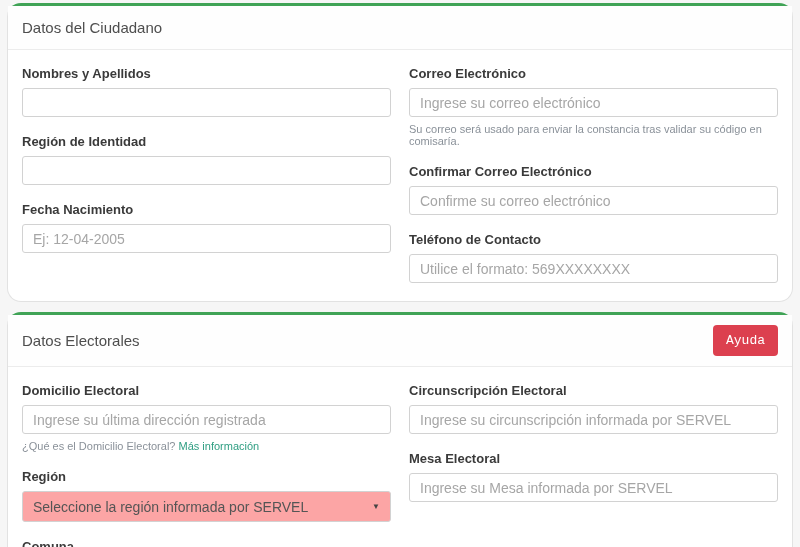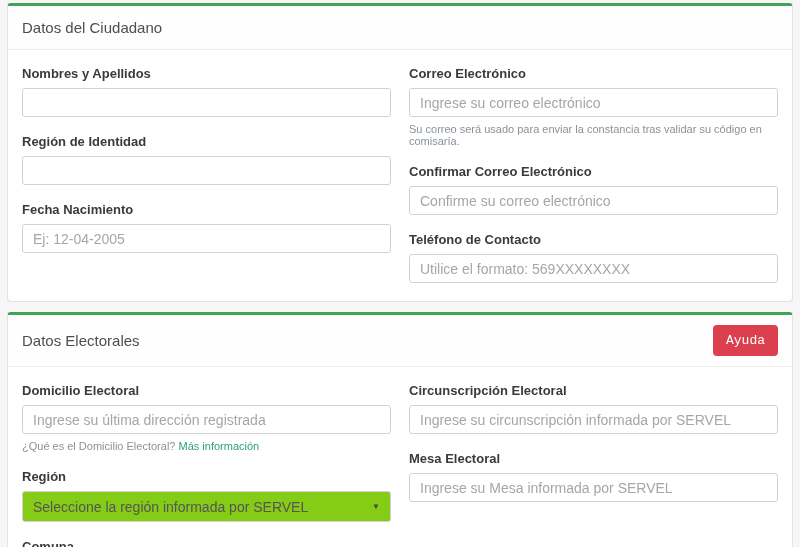--- a/index.html
+++ b/index.html
@@ -14,21 +14,21 @@
     margin:0;
     padding:3px 7px 0 7px;
     background:var(--pagebg);
     font-family:"Liberation Sans","DejaVu Sans",sans-serif;
     color:#444;
   }
   .card{
     background:#fff;
     border:1px solid #e2e2e2;
     border-top:3px solid var(--green);
-    border-radius:4px;
+    border-radius:14px;
   }
   .card + .card{margin-top:10px;}
   .card-header{
     display:flex;
     align-items:center;
     justify-content:space-between;
     padding:10px 14px;
     border-bottom:1px solid #ececec;
     background:#fefefe;
     min-height:44px;
@@ -77,21 +77,21 @@
     color:var(--link);
     text-decoration:none;
     cursor:pointer;
   }
   .select{
     width:100%;
     height:31px;
     border:1px solid #d2d2d2;
     border-radius:3px;
     padding:0 10px;
-    background:#84cc16;
+    background:#fca5a5;
     display:flex;
     align-items:center;
     justify-content:space-between;
     cursor:pointer;
   }
   .select-value{
     font-size:14px;
     color:#555;
     white-space:nowrap;
     overflow:hidden;

